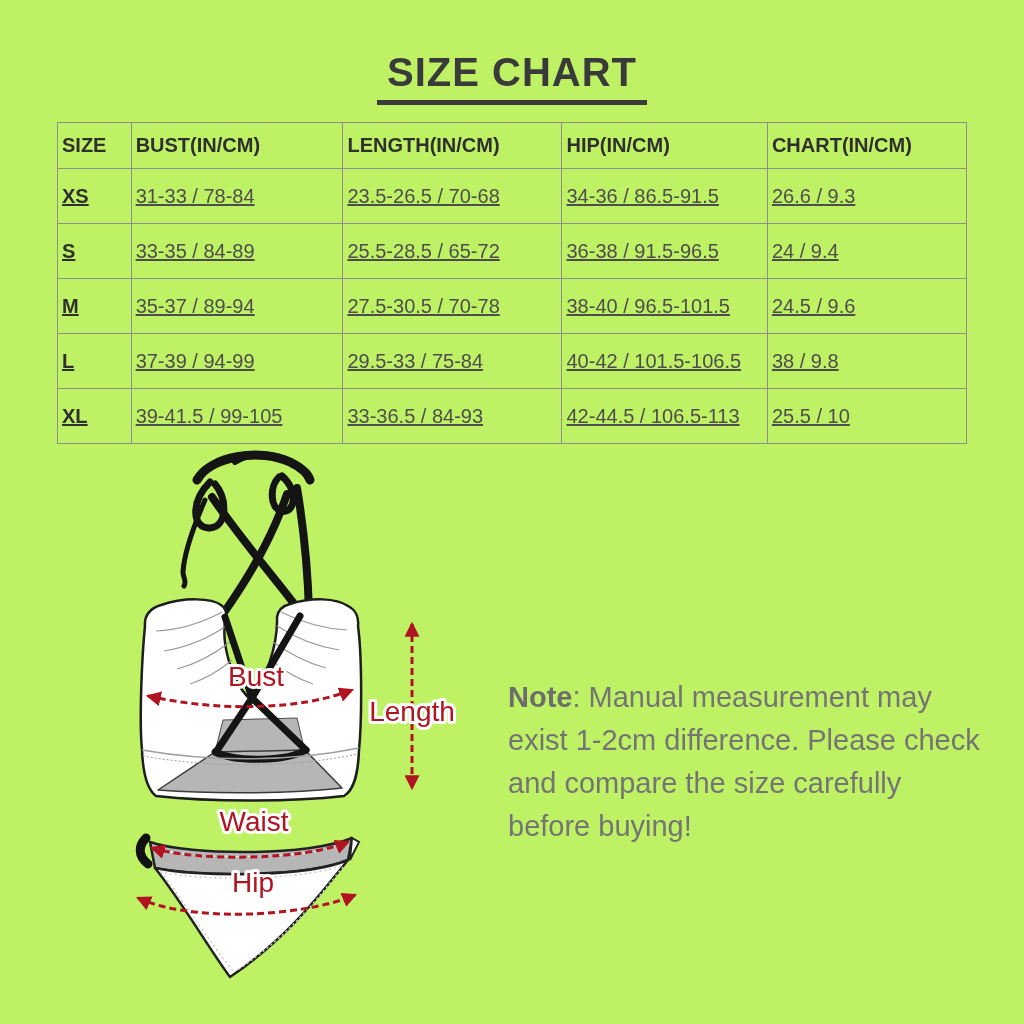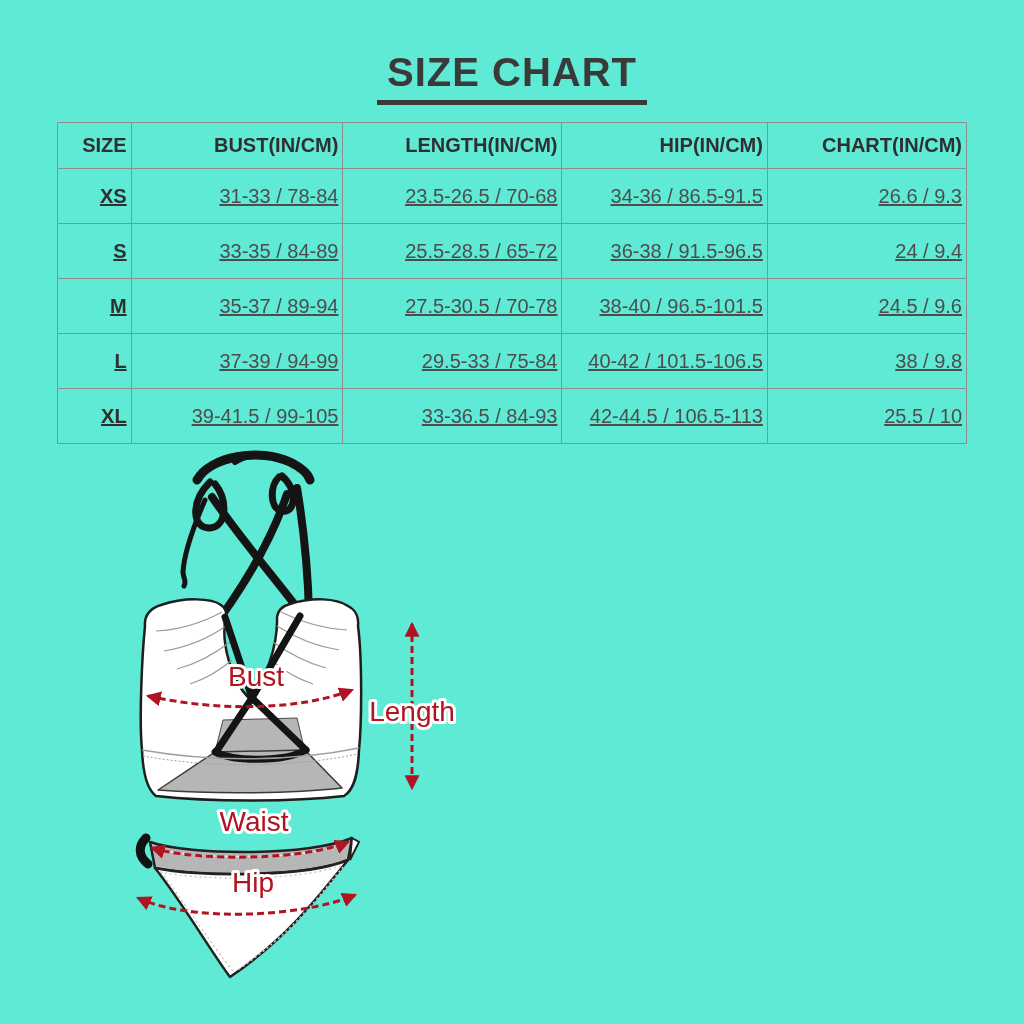--- a/index.html
+++ b/index.html
@@ -1,32 +1,32 @@
 <!DOCTYPE html>
 <html><head>
 <meta charset="utf-8">
 <style>
   html,body{margin:0;padding:0;background:#ffffff;}
   .page{
-    position:relative;width:1024px;height:1024px;background:#5eead4;
+    position:relative;width:1024px;height:1024px;background:#bef264;
     font-family:"Liberation Sans",sans-serif;overflow:hidden;
   }
   
   .title-wrap{position:absolute;top:50px;left:0;width:100%;text-align:center;}
   .title{
     display:inline-block;font-size:40px;font-weight:bold;color:#3a3a3a;
     letter-spacing:1px;border-bottom:5px solid #3a3a3a;padding:0 10px 5px 10px;
   }
   
   table.size-chart{
     position:absolute;left:57px;top:122px;width:910px;height:322px;
     border-collapse:collapse;table-layout:fixed;
   }
   table.size-chart th,table.size-chart td{
-    border:1.5px solid #8e8e8e;text-align:right;vertical-align:middle;
+    border:1.5px solid #8e8e8e;text-align:left;vertical-align:middle;
     padding:0 4px;height:45px;
   }
   table.size-chart th{font-size:20px;font-weight:bold;color:#2f2f2f;}
   table.size-chart td{font-size:20px;color:#4d4d4d;text-decoration:underline;}
   table.size-chart td.size-col{font-weight:bold;color:#2f2f2f;}
   
   .note{
     position:absolute;left:508px;top:676px;width:472px;
     font-size:29px;line-height:1.48;color:#747474;
   }
@@ -176,14 +176,15 @@
       <path d="M92,408 C140,422 245,420 288,402" marker-start="url(#arrow)" marker-end="url(#arrow)"></path>
       <path d="M78,458 C130,482 240,478 295,455" marker-start="url(#arrow)" marker-end="url(#arrow)"></path>
     </g>
 
     <text class="red-label" x="196" y="246" text-anchor="middle">Bust</text>
     <text class="red-label" x="352" y="281" text-anchor="middle">Length</text>
     <text class="red-label" x="194" y="391" text-anchor="middle">Waist</text>
     <text class="red-label" x="193" y="452" text-anchor="middle">Hip</text>
   </svg>
 
+  <div class="note"><b>Note</b><span>: Manual measurement may exist 1-2cm difference. Please check and compare the size carefully before buying!</span></div>
 
 </div>
 
 </body></html>

